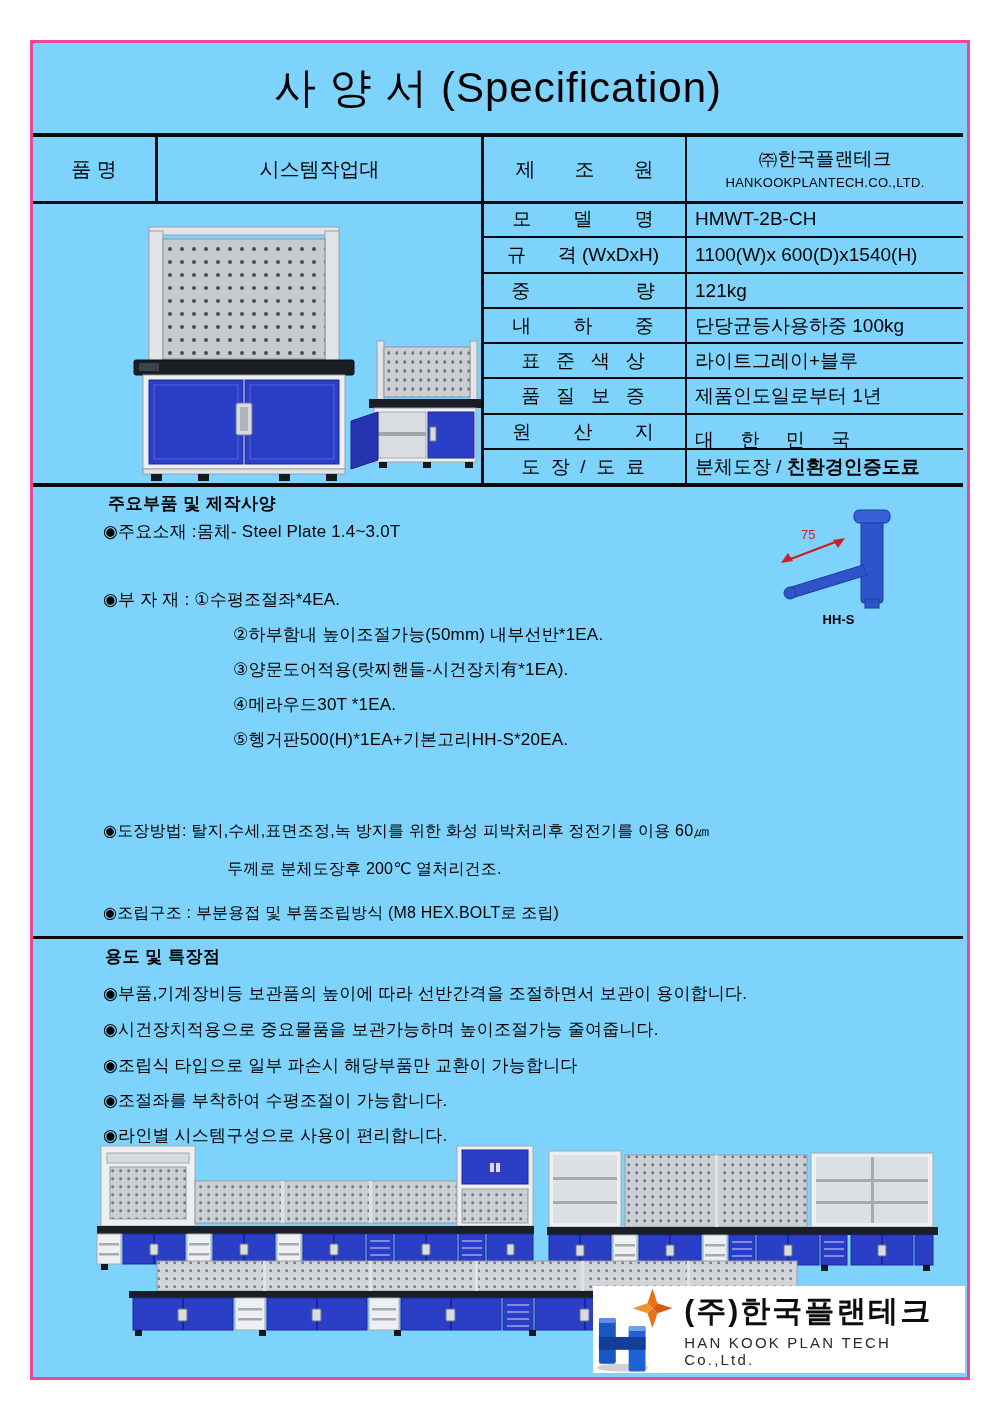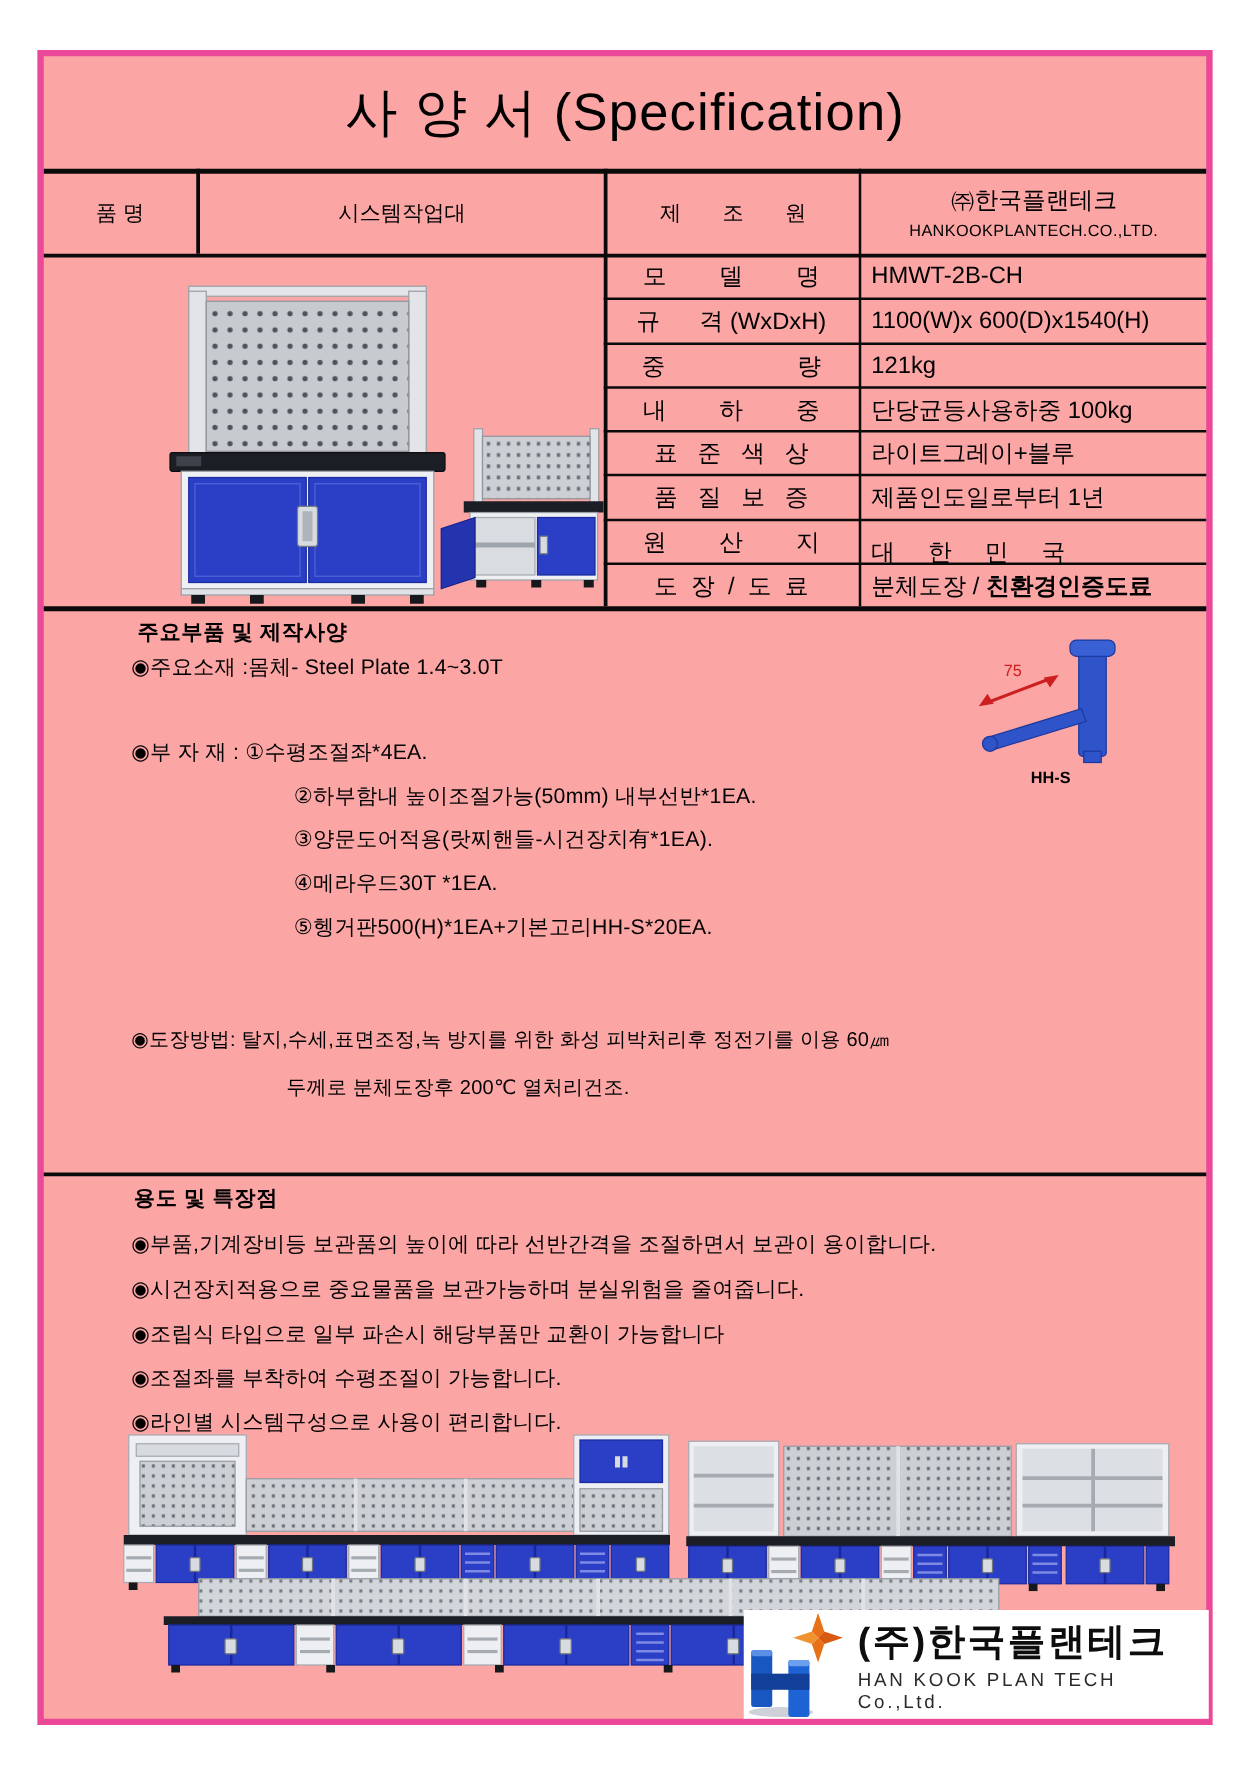--- a/index.html
+++ b/index.html
@@ -1,24 +1,24 @@
 <!DOCTYPE html>
 <html><head>
 <meta charset="utf-8">
 <style>
   html,body{margin:0;padding:0;background:#fff;}
   body{font-family:"Liberation Sans","DejaVu Sans",sans-serif;color:#000;}
   .page{position:relative;width:1000px;height:1415px;background:#fff;overflow:hidden;}
   .sheet{position:absolute;left:30px;top:40px;width:940px;height:1340px;
-         border:5px solid #ec4899;box-sizing:border-box;background:#fca5a5;padding-left:22px;}
+         border:3px solid #ec4899;box-sizing:border-box;background:#7dd3fc;padding-left:22px;}
   .hline,.vline{position:absolute;background:#0a0a0a;}
   .txt{position:absolute;white-space:pre;line-height:1.25;}
   .center{display:flex;align-items:center;justify-content:center;text-align:center;}
   .title{font-size:42px;letter-spacing:1px;}
-  .hcell{font-size:17px;}
+  .hcell{font-size:20px;}
   .maker{flex-direction:column;gap:4px;}
   .maker .kr{font-size:19px;}
   .maker .en{font-size:13px;letter-spacing:.3px;}
   .spec-label{left:448px;width:204px;font-size:19px;text-align:center;}
   .spec-value{left:662px;width:266px;font-size:19px;text-align:left;}
   .srow{position:absolute;white-space:pre;display:flex;align-items:center;height:35px;}
   .spec-label.srow{justify-content:center;}
   .bold{font-weight:700;}
   .sec-head{font-size:17px;font-weight:700;letter-spacing:.5px;}
   .body-line{font-size:17px;letter-spacing:.2px;}
@@ -131,40 +131,41 @@
 
     <div class="txt sec-head" style="left:75px;top:450px;">주요부품 및 제작사양</div>
     <div class="txt body-line" style="left:70px;top:478px;">◉주요소재 :몸체- Steel Plate 1.4~3.0T</div>
     <div class="txt body-line" style="left:70px;top:546px;">◉부 자 재 : ①수평조절좌*4EA.</div>
     <div class="txt body-line" style="left:200px;top:581px;">②하부함내 높이조절가능(50mm) 내부선반*1EA.</div>
     <div class="txt body-line" style="left:200px;top:616px;">③양문도어적용(랏찌핸들-시건장치有*1EA).</div>
     <div class="txt body-line" style="left:200px;top:651px;">④메라우드30T *1EA.</div>
     <div class="txt body-line" style="left:200px;top:686px;">⑤헹거판500(H)*1EA+기본고리HH-S*20EA.</div>
     <div class="txt body-line-sm" style="left:70px;top:778px;">◉도장방법: 탈지,수세,표면조정,녹 방지를 위한 화성 피박처리후 정전기를 이용 60㎛</div>
     <div class="txt body-line-sm" style="left:194px;top:816px;">두께로 분체도장후 200℃ 열처리건조.</div>
+    <div class="txt body-line-sm" style="left:70px;top:860px;">◉조립구조 : 부분용접 및 부품조립방식 (M8 HEX.BOLT로 조립)</div>
 
     <div style="position:absolute;left:728px;top:462px;width:155px;">
       <svg width="155" height="105" viewBox="0 0 155 105">
         <rect x="100" y="14" width="22" height="84" rx="3" fill="#2f53c9" stroke="#1d3a9e"></rect>
         <rect x="93" y="5" width="36" height="13" rx="5" fill="#3a60d6" stroke="#1d3a9e"></rect>
         <rect x="104" y="94" width="14" height="9" fill="#2f53c9" stroke="#1d3a9e"></rect>
         <polygon points="102,60 106,70 31,93 27,83" fill="#2f53c9" stroke="#1d3a9e"></polygon>
         <circle cx="29" cy="88" r="6" fill="#2f53c9" stroke="#1d3a9e"></circle>
         <line x1="27" y1="55" x2="77" y2="36" stroke="#cc2020" stroke-width="2.4"></line>
         <polygon points="84,33 72,35 77,43" fill="#cc2020"></polygon>
         <polygon points="20,58 32,56 27,48" fill="#cc2020"></polygon>
         <text x="40" y="34" font-size="13" fill="#cc2020" font-family="Liberation Sans, sans-serif">75</text>
       </svg>
       <div class="caption" style="position:static;width:155px;margin-top:2px;">HH-S</div>
     </div>
 
 
     <div class="txt sec-head" style="left:72px;top:903px;">용도 및 특장점</div>
     <div class="txt body-line" style="left:70px;top:940px;">◉부품,기계장비등 보관품의 높이에 따라 선반간격을 조절하면서 보관이 용이합니다.</div>
-    <div class="txt body-line" style="left:70px;top:976px;">◉시건장치적용으로 중요물품을 보관가능하며 분실위험을 줄여줍니다.</div>
+    <div class="txt body-line" style="left:70px;top:976px;">◉시건장치적용으로 중요물품을 보관가능하며 높이조절가능 줄여줍니다.</div>
     <div class="txt body-line" style="left:70px;top:1012px;">◉조립식 타입으로 일부 파손시 해당부품만 교환이 가능합니다</div>
     <div class="txt body-line" style="left:70px;top:1047px;">◉조절좌를 부착하여 수평조절이 가능합니다.</div>
     <div class="txt body-line" style="left:70px;top:1082px;">◉라인별 시스템구성으로 사용이 편리합니다.</div>
 
     <div style="position:absolute;left:60px;top:1100px;">
       <svg width="445" height="128" viewBox="0 0 445 128">
         <defs>
           <pattern id="pegA" width="8" height="8" patternUnits="userSpaceOnUse">
             <rect width="8" height="8" fill="#ccd0d4"></rect>
             <rect x="2.5" y="2.5" width="2.4" height="2.6" fill="#696e76"></rect>

